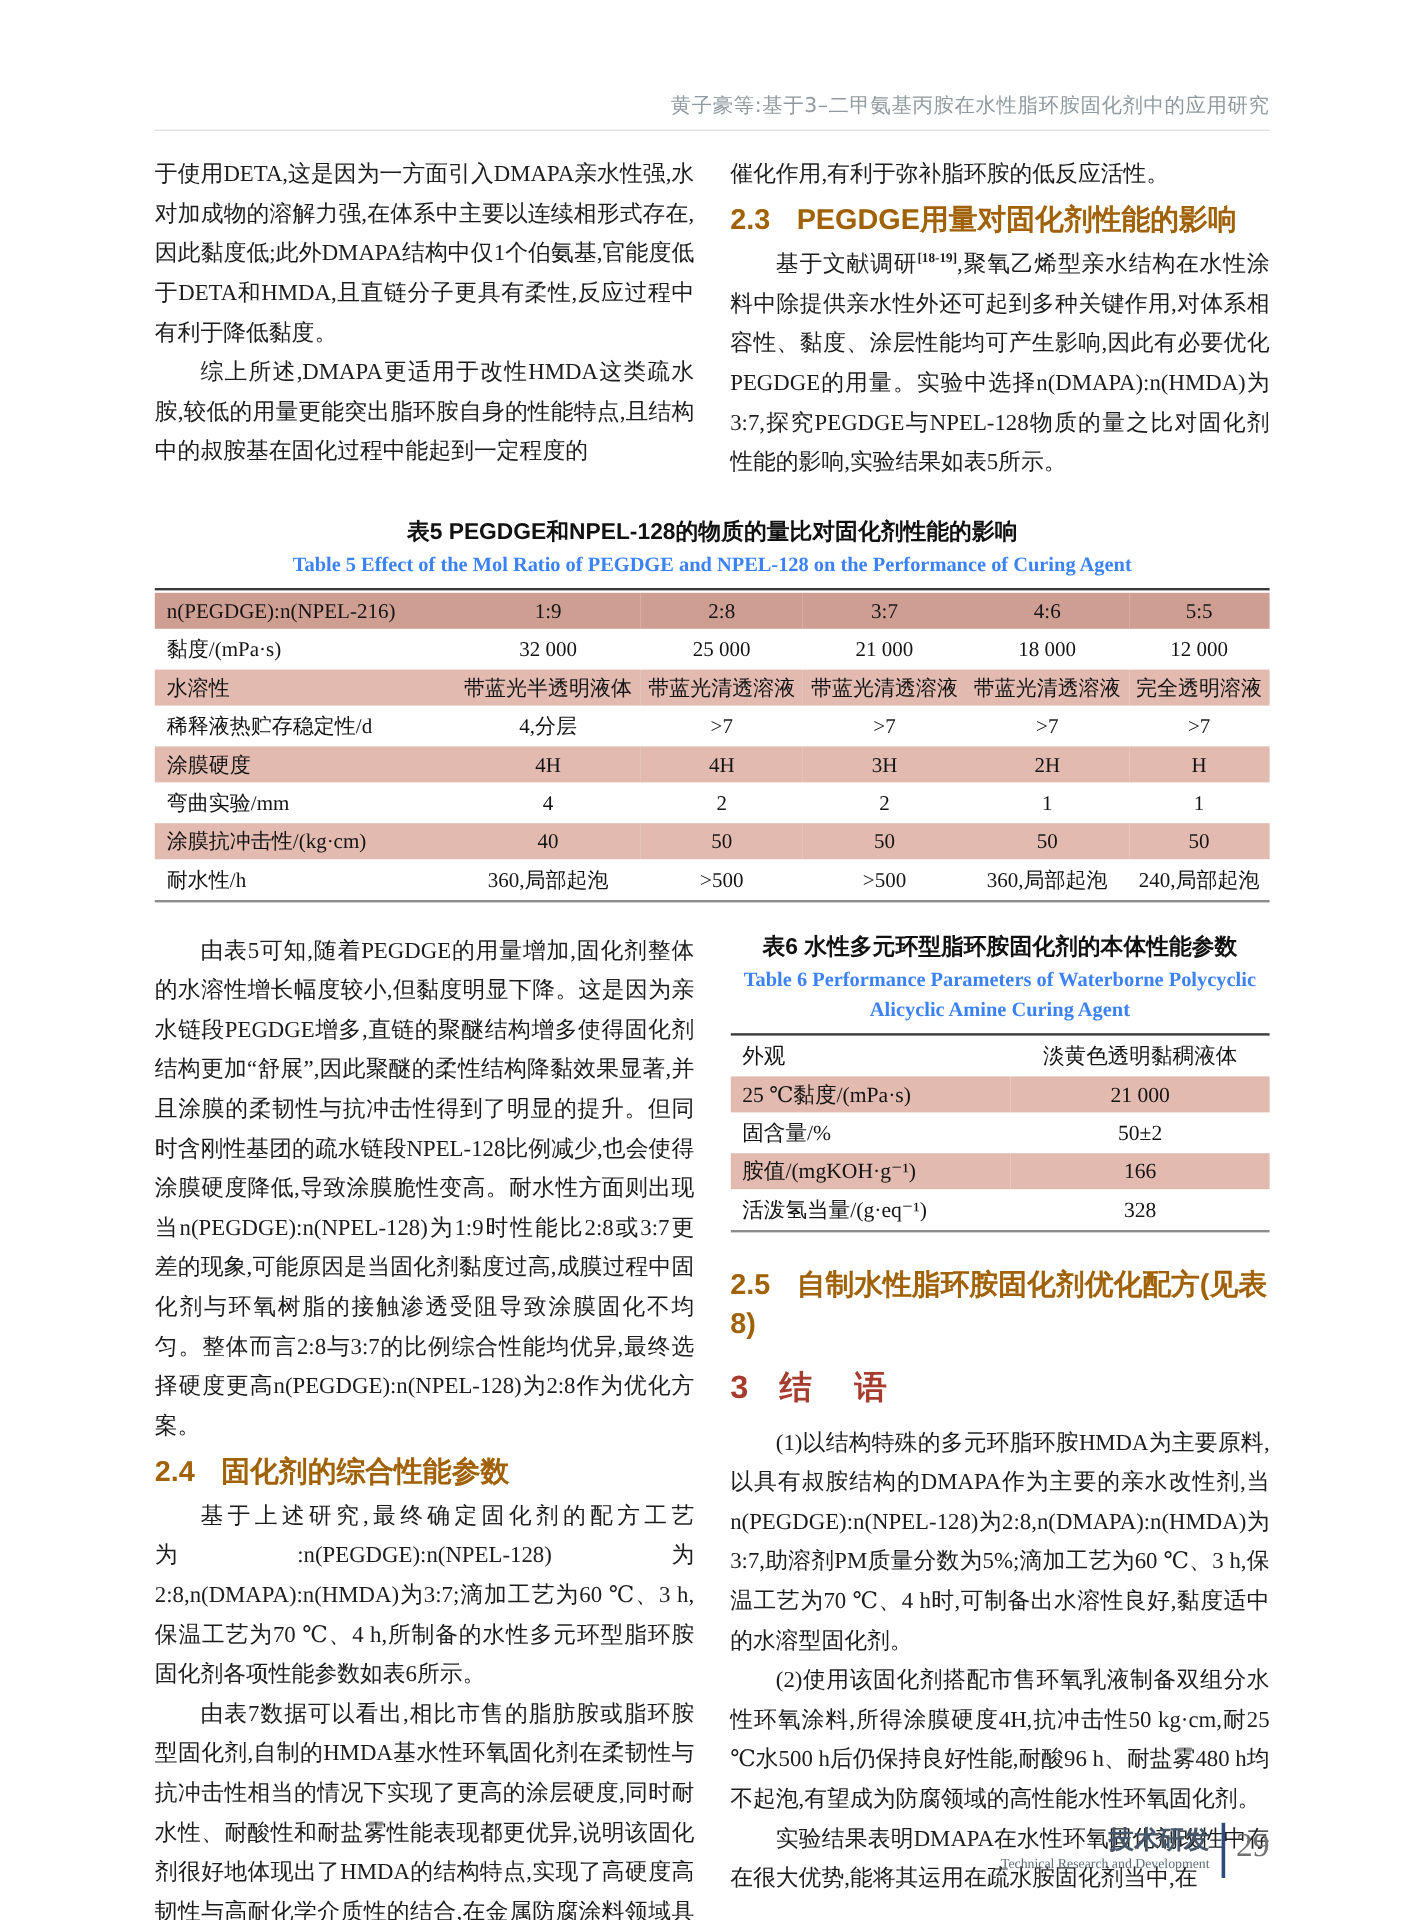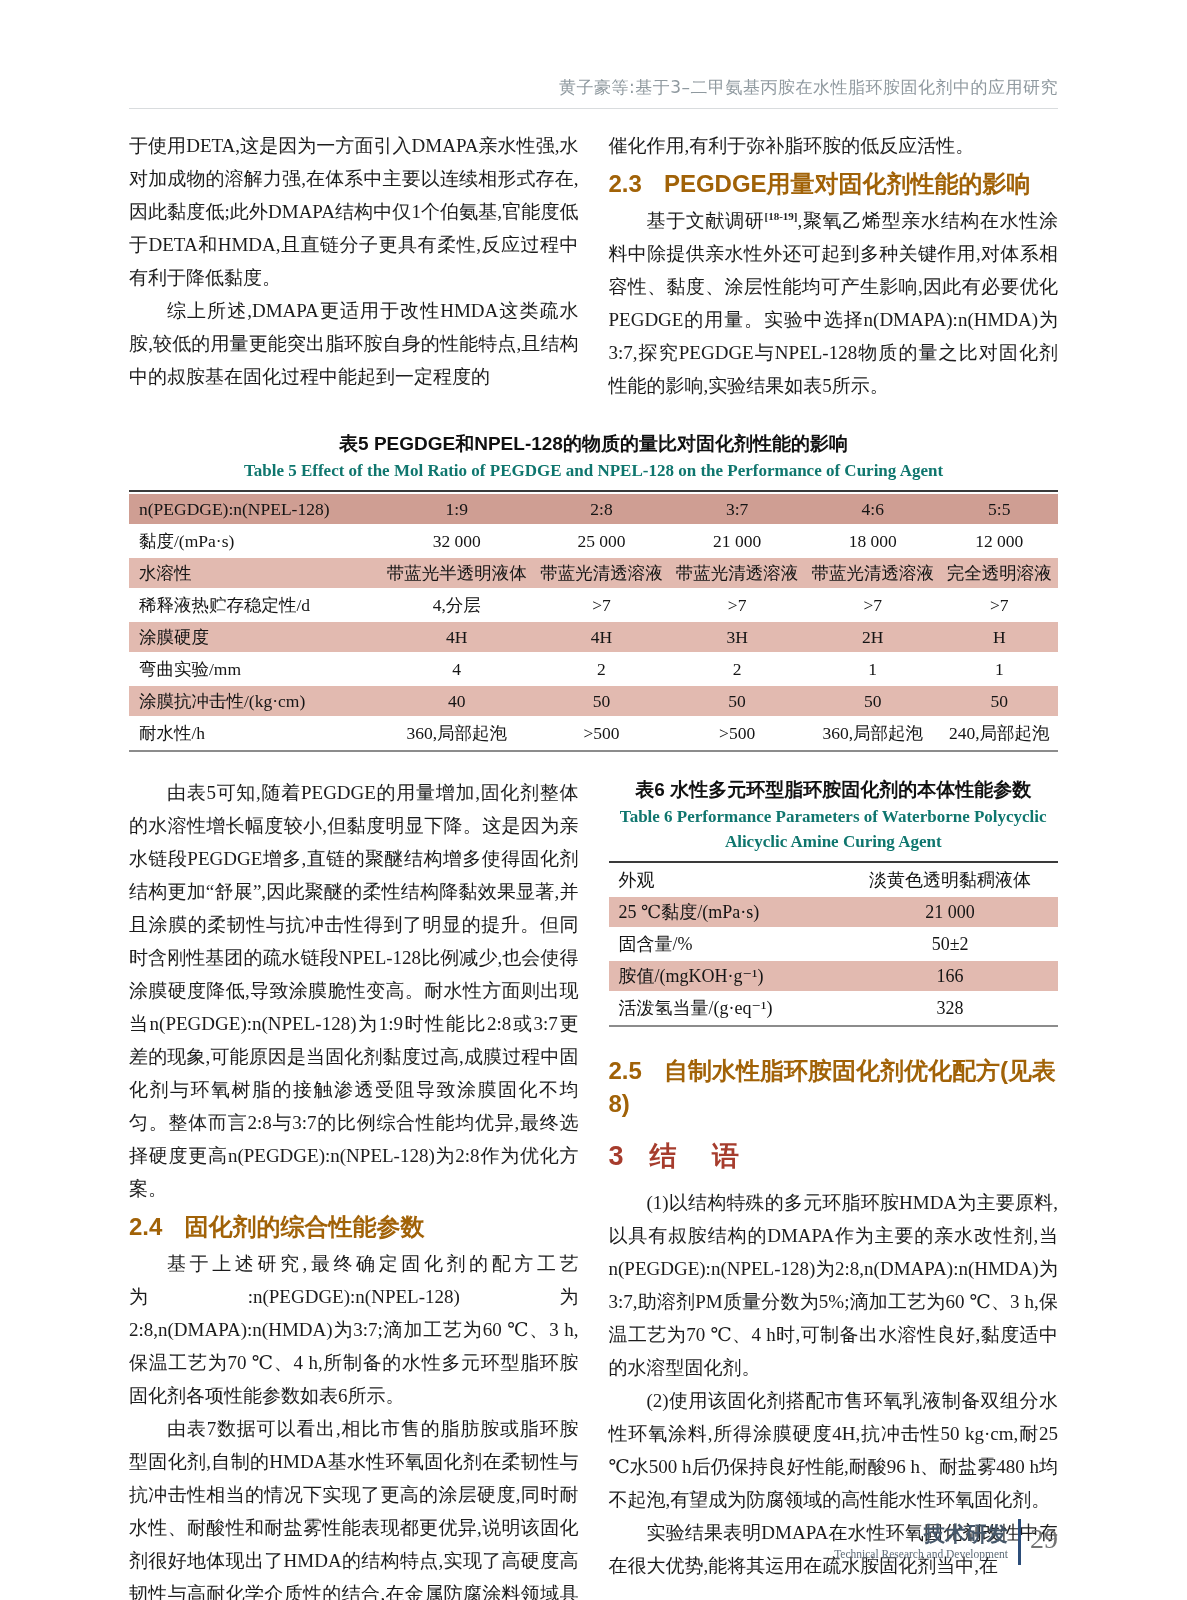--- a/index.html
+++ b/index.html
@@ -65,21 +65,21 @@
     font-weight:bold;
     font-size:19px;
     line-height:28px;
     color:#111;
   }
   .t-title-en{
     text-align:center;
     font-weight:bold;
     font-size:17px;
     line-height:25px;
-    color:#0f766e;
+    color:#3b82f6;
   }
   .twrap{border-top:2px solid #3a3a3a;border-bottom:2px solid #8c8c8c;margin-top:7px;}
   table.dtab{
     width:100%;
     border-collapse:separate;
     border-spacing:0 2px;
     font-size:17.5px;
     color:#141414;
   }
   table.dtab td{padding:2px 4px;height:26px;text-align:center;vertical-align:middle;}
@@ -144,21 +144,21 @@
       </div>
     </div>
 
     <div class="tblock">
       <div class="t-title-zh">表5   PEGDGE和NPEL-128的物质的量比对固化剂性能的影响</div>
       <div class="t-title-en">Table 5   Effect of the Mol Ratio of PEGDGE and NPEL-128 on the Performance of Curing Agent</div>
       <div class="twrap">
         <table class="dtab t5">
           <tbody>
               <tr class="rk-dark">
-            <td class="c0 lbl">n(PEGDGE):n(NPEL-128)</td>
+            <td class="c0 lbl">n(PEGDGE):n(NPEL-216)</td>
             <td>1:9</td>
             <td>2:8</td>
             <td>3:7</td>
             <td>4:6</td>
             <td>5:5</td>
           </tr>
           <tr class="rk-white">
             <td class="c0 lbl">黏度/(mPa·s)</td>
             <td>32 000</td>
             <td>25 000</td>

